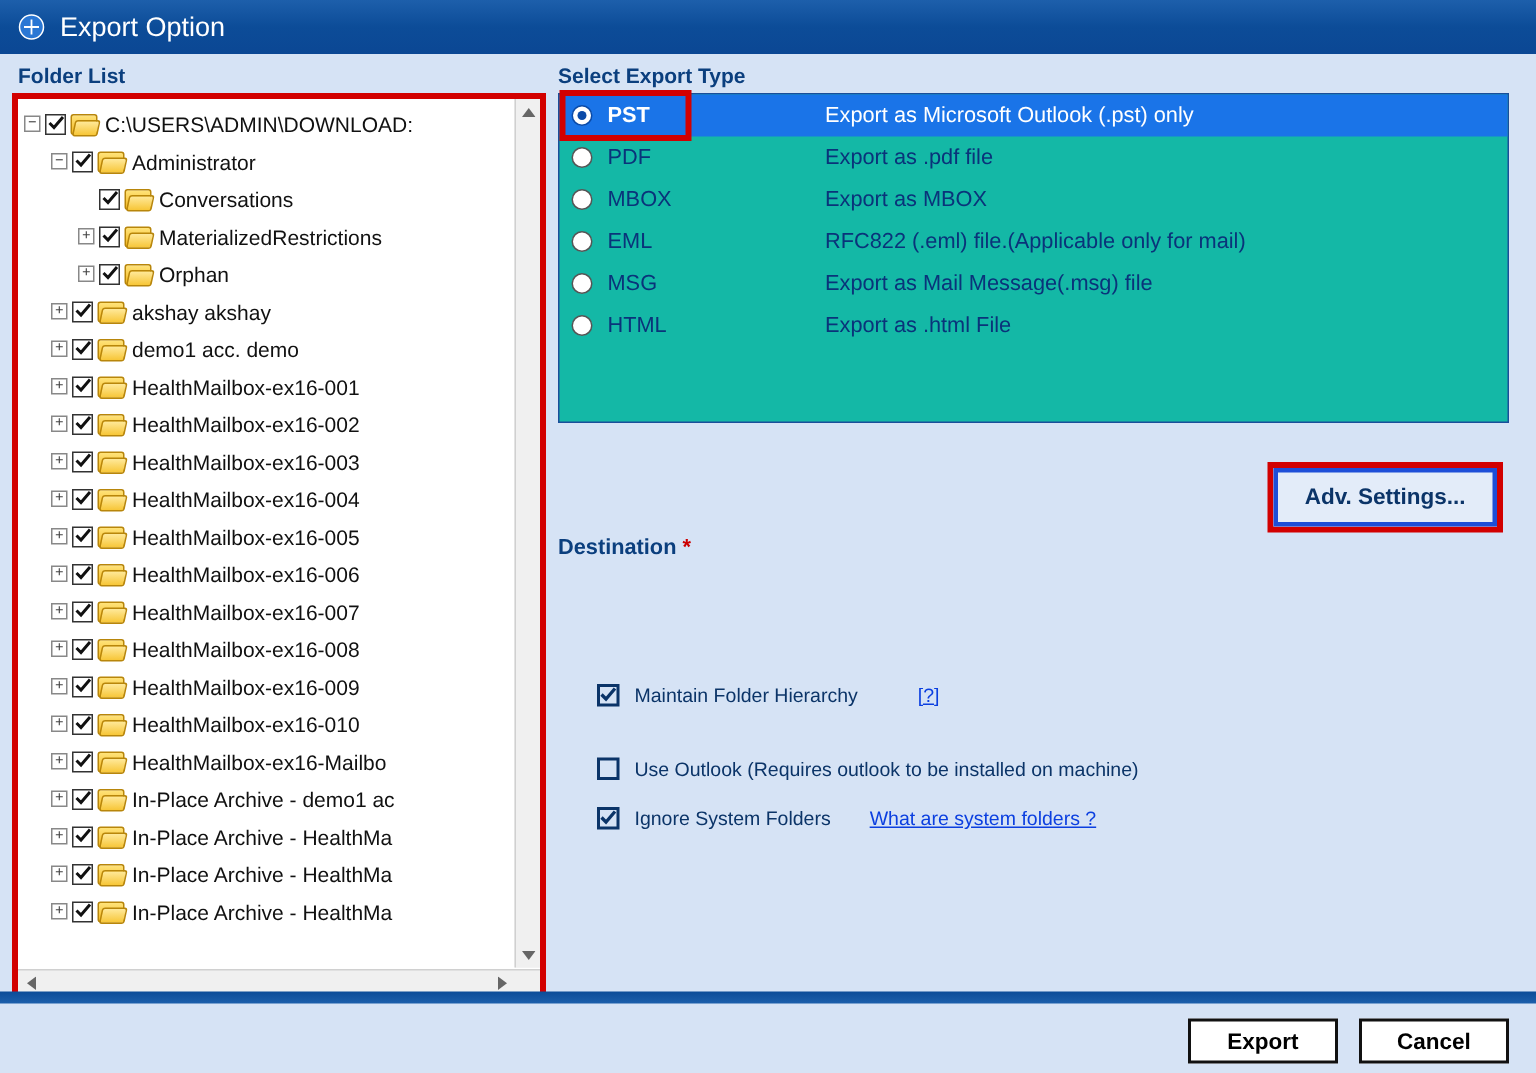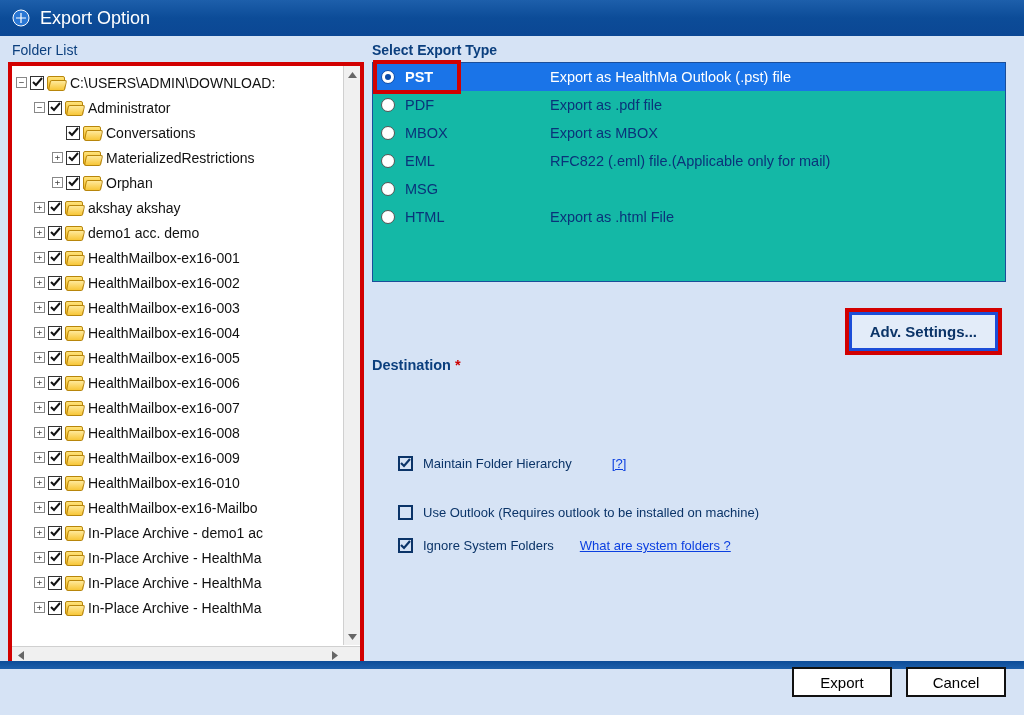--- a/index.html
+++ b/index.html
@@ -8,21 +8,21 @@
   
   .title-bar { height: 36px; background: linear-gradient(to bottom,#1d5fab,#0c4c98 50%,#0b4794); color: #fff; display: flex; align-items: center; padding: 0 12px; font-size: 18px; }
   .title-bar .sys-icon { margin-right: 10px; }
   .title-bar .sys-icon svg { display:block; }
 
   
   .content { display: flex; height: calc(715px - 36px - 48px); }
 
   
   .left { width: 364px; display: flex; flex-direction: column; padding: 6px 0 0 8px; }
-  .left-header { color: #0b3f7e; font-weight: 400; font-size: 14px; padding: 0 0 4px 4px; }
+  .left-header { color: #0b3f7e; font-weight: 700; font-size: 14px; padding: 0 0 4px 4px; }
   .tree-wrap { flex: 1; border: 4px solid #d20000; background: #fff; position: relative; overflow: hidden; }
   .tree-inner { position:absolute; inset:0; overflow-x:hidden; overflow-y:hidden; }
   .tree { list-style: none; padding: 4px 0 0 2px; font-size: 14px; color: #111; }
   .tree ul { list-style: none; padding-left: 18px; }
   .tree li { white-space: nowrap; }
   .row { display: flex; align-items: center; height: 25px; gap: 3px; padding-left: 2px; }
   .exp { width:11px;height:11px;border:1px solid #888;display:inline-flex;align-items:center;justify-content:center;font-size:9px;line-height:1;color:#444;background:#fff;cursor:pointer;font-family:monospace;}
   .exp.none{border:none;background:none;}
   .cb { width:14px;height:14px;border:1px solid #333;display:inline-flex;align-items:center;justify-content:center;background:#fff;cursor:pointer;}
   .cb svg{display:block;}
@@ -77,21 +77,21 @@
   .chk-row.tight{ margin-top:18px;}
   .chk { width:15px;height:15px;border:2px solid #0b3468;display:inline-flex;align-items:center;justify-content:center;background:transparent;cursor:pointer;}
   .chk.checked svg{display:block;}
   .chk svg{display:none;}
   .help{color:#0b3fe0;text-decoration:underline;cursor:pointer;margin-left:16px;}
   .help-brk{ margin-left:30px; }
 
   
   .footer { position:absolute; left:0; right:0; bottom:0; height:48px; padding-right:18px; display:flex; align-items:flex-start; justify-content:flex-end; gap:14px; background:transparent;}
   .footer-bar { position:absolute; left:0; right:0; bottom:46px; height:8px; background: linear-gradient(to bottom,#0c4c98,#1d5fab);}
-  .f-btn { width:100px; height:30px; background:#fff; border:2px solid #111; font-weight:400; font-size:15px; cursor:pointer; margin-top:0;}
+  .f-btn { width:100px; height:30px; background:#fff; border:2px solid #111; font-weight:700; font-size:15px; cursor:pointer; margin-top:12px;}
 </style>
 </head>
 <body>
 
 <div class="title-bar">
   <span class="sys-icon">
     <svg width="18" height="18" viewBox="0 0 18 18">
         <circle cx="9" cy="9" r="8" fill="#2a77d4" stroke="#fff" stroke-width="1"></circle>
         <path d="M4 9h10M9 4v10" stroke="#fff" stroke-width="1.2"></path>
       </svg>
@@ -406,40 +406,41 @@
   <div class="right">
     <div class="right-header">Select Export Type</div>
 
     <div class="types-box">
       <div id="types-container">
           <div class="type-row selected">
             <span class="radio-outer">
               <span class="radio-dot"></span>
             </span>
             <span class="code">PST</span>
-            <span class="desc">Export as HealthMa Outlook (.pst) file</span>
+            <span class="desc">Export as Microsoft Outlook (.pst) only</span>
           </div>
           <div class="type-row">
             <span class="radio-outer"></span>
             <span class="code">PDF</span>
             <span class="desc">Export as .pdf file</span>
           </div>
           <div class="type-row">
             <span class="radio-outer"></span>
             <span class="code">MBOX</span>
             <span class="desc">Export as MBOX</span>
           </div>
           <div class="type-row">
             <span class="radio-outer"></span>
             <span class="code">EML</span>
             <span class="desc">RFC822 (.eml) file.(Applicable only for mail)</span>
           </div>
           <div class="type-row">
             <span class="radio-outer"></span>
             <span class="code">MSG</span>
+            <span class="desc">Export as Mail Message(.msg) file</span>
           </div>
           <div class="type-row">
             <span class="radio-outer"></span>
             <span class="code">HTML</span>
             <span class="desc">Export as .html File</span>
           </div>
         </div>
       <div class="pst-hl"></div>
     </div>
 

